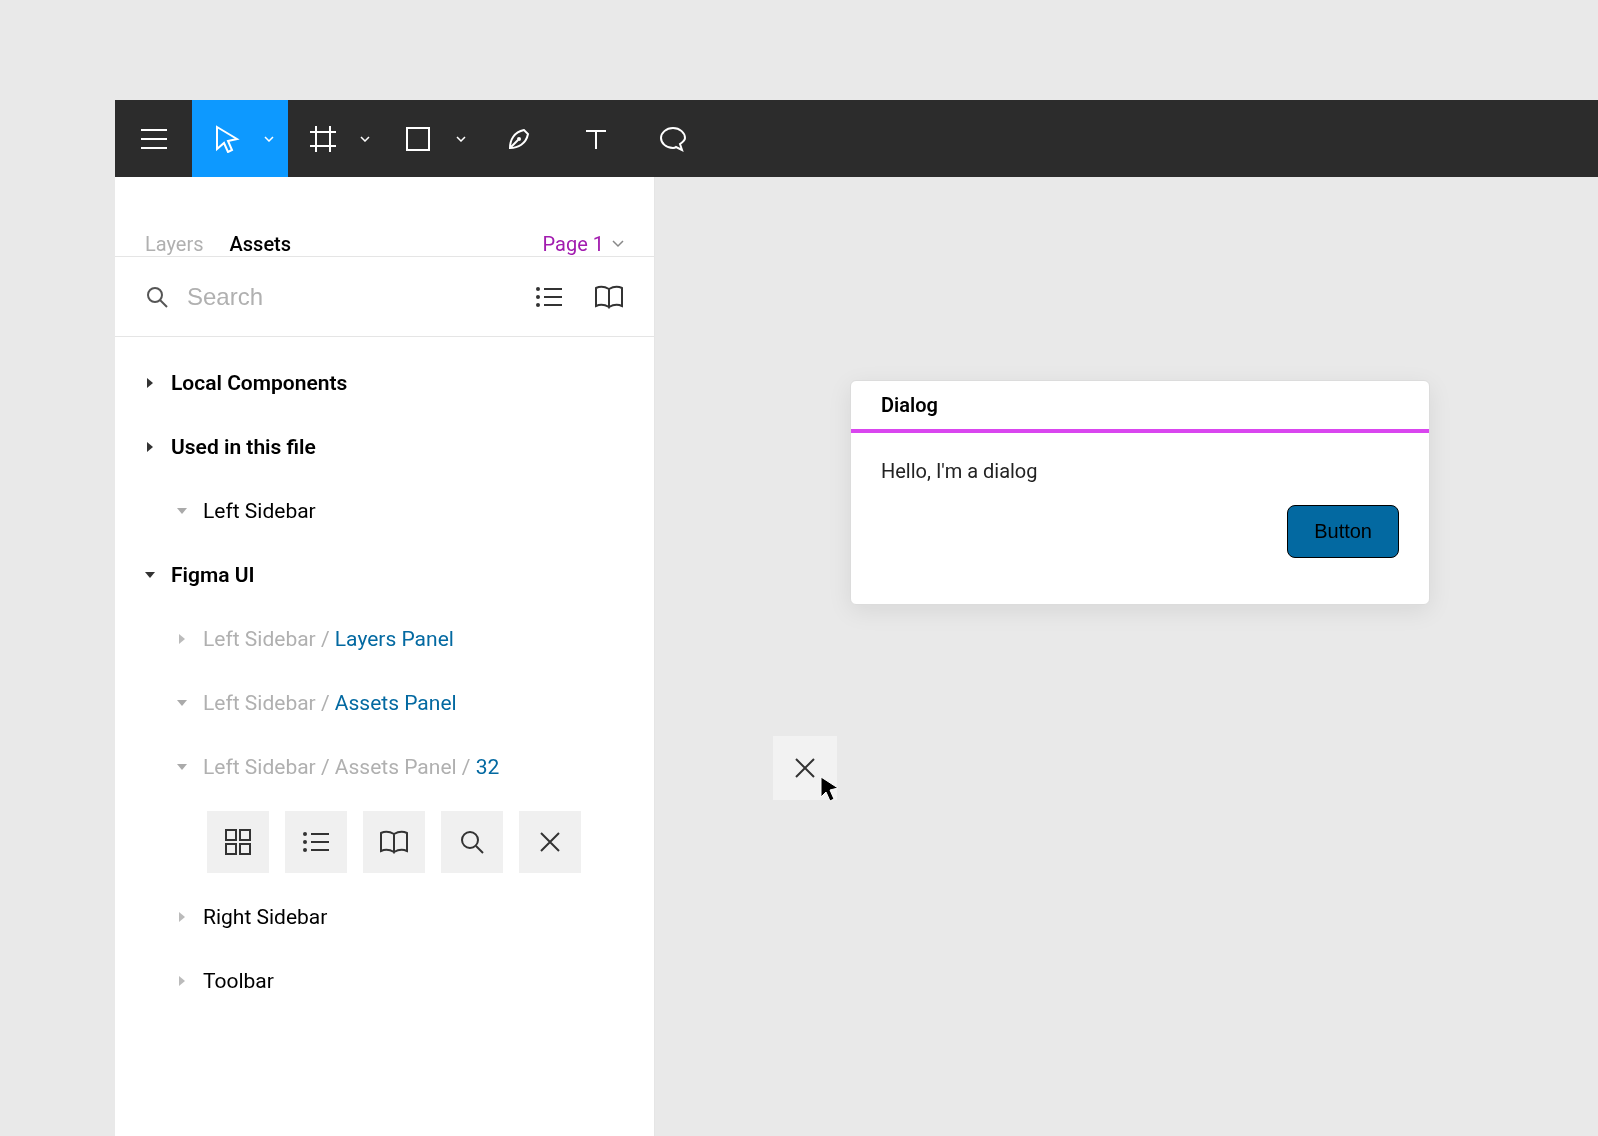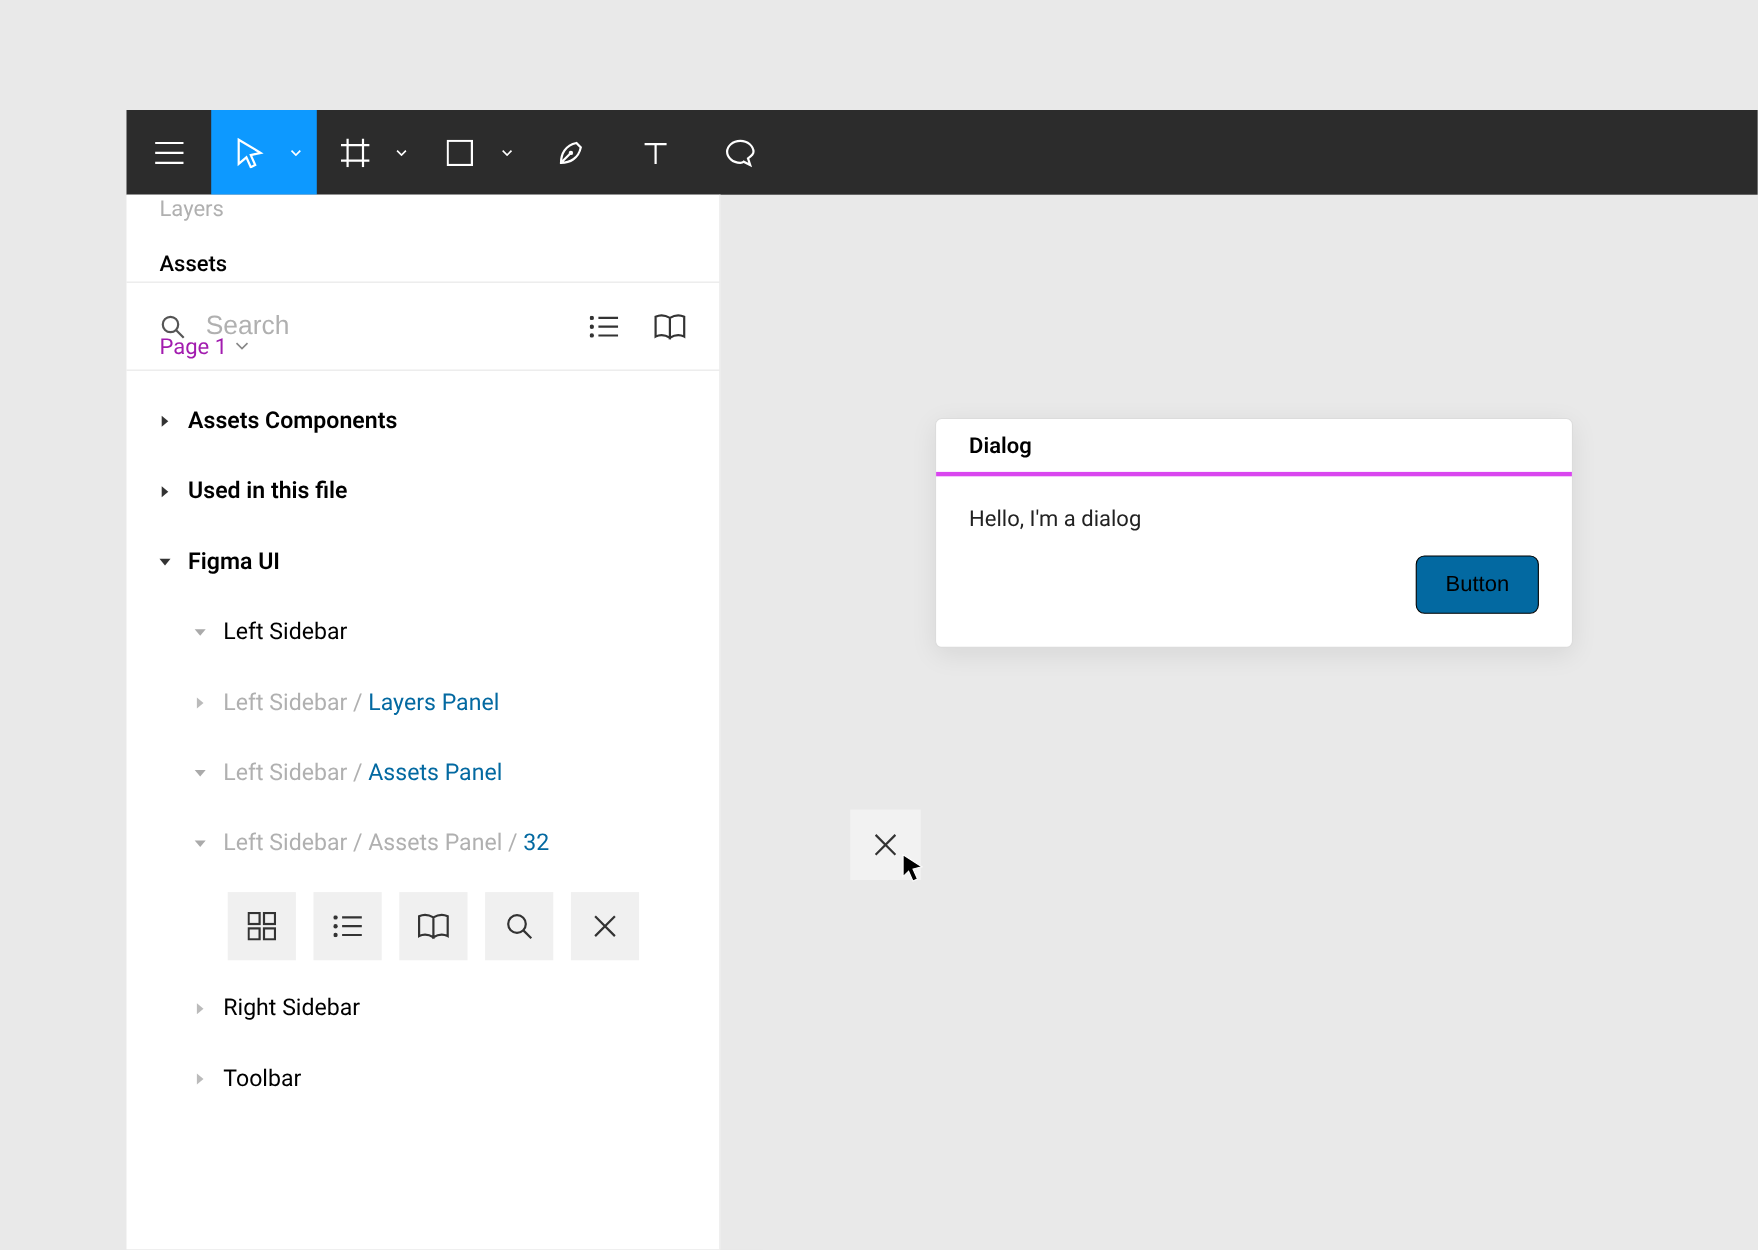--- a/index.html
+++ b/index.html
@@ -52,24 +52,23 @@
     top: 77px;
     width: 540px;
     bottom: 0;
     background: #fff;
     border-right: 1px solid #e5e5e5;
   }
   .panel-tabs {
     height: 80px;
     border-bottom: 1px solid #e5e5e5;
     display: flex;
-    align-items: flex-start;
+    align-items: flex-end;
     padding: 0 30px;
     gap: 26px;
-    flex-direction: column;
   }
   .panel-tab {
     font-size: 20px;
     color: #b0b0b0;
     cursor: pointer;
   }
   .panel-tab.active { color: #000; font-weight: 500; }
   .panel-tabs-spacer { flex: 1; }
   .page-selector {
     display: flex;
@@ -149,21 +148,21 @@
     border-radius: 6px;
     box-shadow: 0 6px 24px rgba(0,0,0,0.08);
   }
   .dialog-header {
     padding: 12px 30px;
     border-bottom: 4px solid #d946ef;
     font-size: 20px;
     font-weight: 600;
   }
   .dialog-body {
-    padding: 26px 30px 30px 30px;
+    padding: 26px 30px 46px 30px;
     font-size: 20px;
     color: #222;
   }
   .dialog-footer {
     display: flex;
     justify-content: flex-end;
     padding-top: 22px;
   }
   .dialog-btn {
     border: 1.5px solid #000;
@@ -278,48 +277,48 @@
     </div>
 
     <div class="tree">
 
       <div class="tree-row">
         <span class="tree-arrow">
             <svg width="10" height="12" viewBox="0 0 10 12">
               <path d="M2 1 L8 6 L2 11 Z" fill="#333"></path>
             </svg>
           </span>
-        <span class="tree-label">Assets Components</span>
+        <span class="tree-label">Local Components</span>
       </div>
 
       <div class="tree-row">
         <span class="tree-arrow">
             <svg width="10" height="12" viewBox="0 0 10 12">
               <path d="M2 1 L8 6 L2 11 Z" fill="#333"></path>
             </svg>
           </span>
         <span class="tree-label">Used in this file</span>
       </div>
 
+      <div class="tree-row level-1">
+        <span class="tree-arrow">
+            <svg width="12" height="10" viewBox="0 0 12 10">
+              <path d="M1 2 L6 8 L11 2 Z" fill="#aaa"></path>
+            </svg>
+          </span>
+        <span class="tree-label">Left Sidebar</span>
+      </div>
+
       <div class="tree-row">
         <span class="tree-arrow">
             <svg width="12" height="10" viewBox="0 0 12 10">
               <path d="M1 2 L6 8 L11 2 Z" fill="#333"></path>
             </svg>
           </span>
         <span class="tree-label">Figma UI</span>
-      </div>
-
-      <div class="tree-row level-1">
-        <span class="tree-arrow">
-            <svg width="12" height="10" viewBox="0 0 12 10">
-              <path d="M1 2 L6 8 L11 2 Z" fill="#aaa"></path>
-            </svg>
-          </span>
-        <span class="tree-label">Left Sidebar</span>
       </div>
 
       <div class="tree-row level-2">
         <span class="tree-arrow">
             <svg width="10" height="12" viewBox="0 0 10 12">
               <path d="M2 1 L8 6 L2 11 Z" fill="#bbb"></path>
             </svg>
           </span>
         <span class="tree-label">
           <span class="tree-path-muted">Left Sidebar / </span><span class="tree-path-end">Layers Panel</span>

